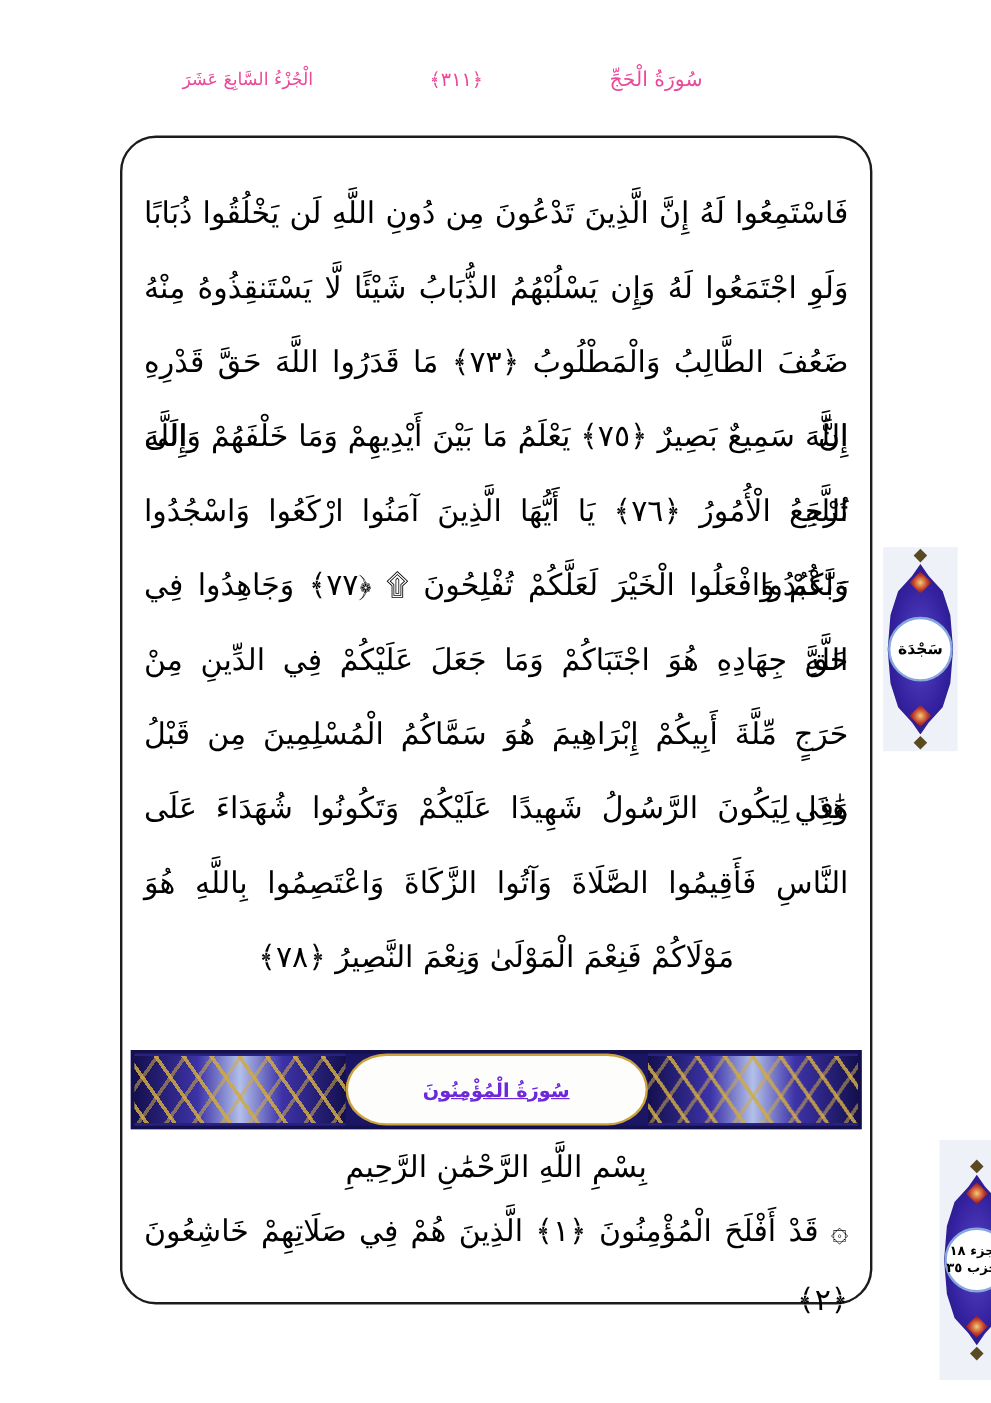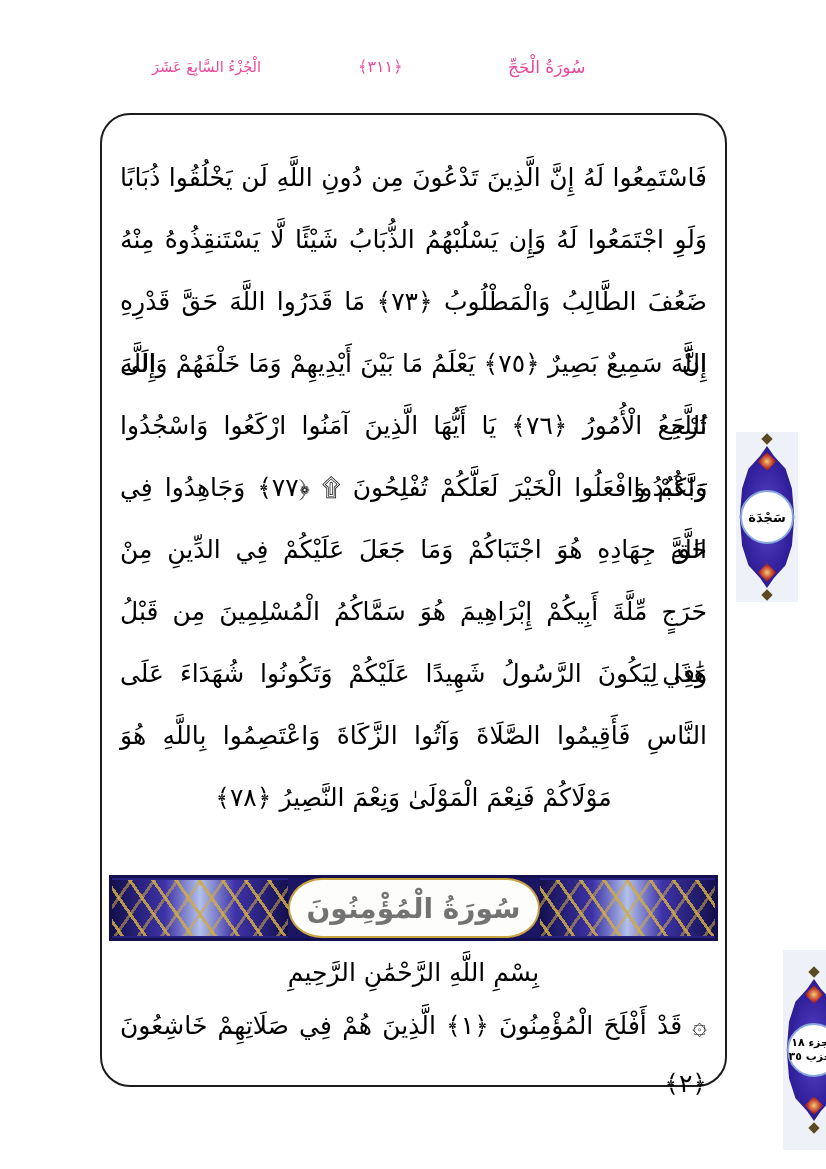--- a/index.html
+++ b/index.html
@@ -40,36 +40,36 @@
     background:
       repeating-linear-gradient(55deg, transparent 0 7px, rgba(207,170,70,.85) 7px 10px, transparent 10px 19px),
       repeating-linear-gradient(-55deg, transparent 0 7px, rgba(207,170,70,.55) 7px 10px, transparent 10px 19px),
       linear-gradient(90deg, #14104e 0%, #3d33a8 30%, #b2bfe9 50%, #3d33a8 70%, #14104e 100%);
     border-top:2px solid #2a2280; border-bottom:2px solid #2a2280;
   }
   .cartouche {
     width:252px; background:#fdfdfb; border-radius:34px/30px;
     border:2px solid #c9a43e; display:flex; align-items:center; justify-content:center;
   }
-  .cartouche span { font-size:28px; font-weight:bold; color:#737373; }
+  .cartouche span { font-size:16px; font-weight:bold; color:#6d28d9;text-decoration:underline; }
 
   
   .bismillah { text-align:center; font-size:25px; line-height:44px; margin-top:10px; }
   .opening {
     height:58px; line-height:58px; font-size:25px; padding:0 18px; margin-top:2px;
     text-align:justify; text-align-last:justify;
   }
 
   
   .medallion {
     position:absolute; left:736px; width:62px;
     display:flex; flex-direction:column; align-items:center; justify-content:center;
     background:#eef1f8;
   }
-  .medallion.sajdah { top:432px; height:170px; }
+  .medallion.sajdah { top:456px; height:170px; }
   .medallion.juz    { top:950px; height:200px;margin-left:47px; }
   .m-finial { width:8px; height:8px; background:#5a4a22; transform:rotate(45deg); margin:3px 0; }
   .m-body {
     position:relative; width:58px; height:142px;
     background:radial-gradient(ellipse at 50% 50%, #5646c8 0%, #34219f 55%, #1c1270 100%);
     clip-path:polygon(50% 0%, 62% 7%, 82% 16%, 93% 30%, 97% 50%, 93% 70%, 82% 84%, 62% 93%, 50% 100%, 38% 93%, 18% 84%, 7% 70%, 3% 50%, 7% 30%, 18% 16%, 38% 7%);
   }
   .m-accent {
     position:absolute; left:50%; width:13px; height:13px;
     transform:translateX(-50%) rotate(45deg);

